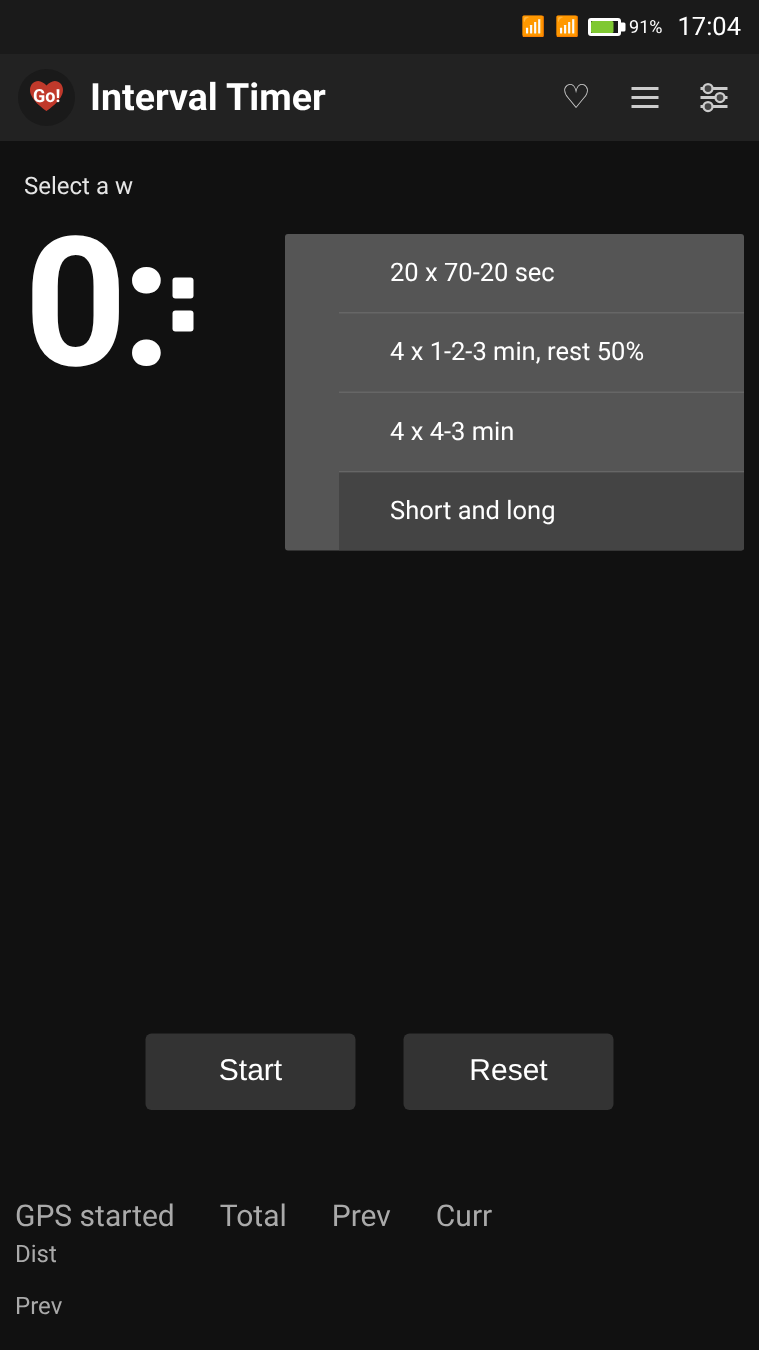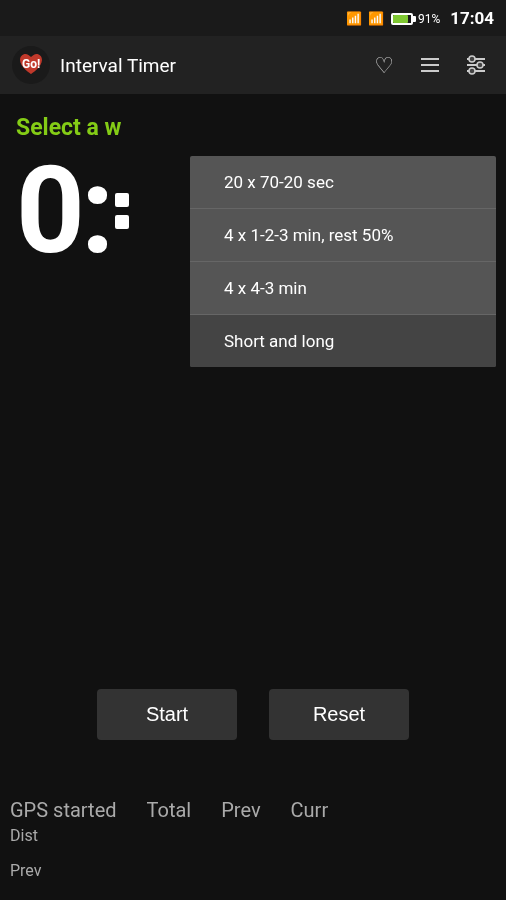--- a/index.html
+++ b/index.html
@@ -23,21 +23,21 @@
       padding: 0 12px;
       gap: 6px;
     }
     .status-icon {
       color: #fff;
       font-size: 13px;
     }
     #status-time {
       color: #fff;
       font-size: 17px;
-      font-weight: bold;
+      font-weight: normal;
       margin-left: 4px;
     }
     .battery-icon {
       display: inline-block;
       border: 2px solid #fff;
       border-radius: 2px;
       width: 22px;
       height: 12px;
       position: relative;
       vertical-align: middle;
@@ -70,22 +70,22 @@
       padding: 0 12px;
       gap: 10px;
     }
     #app-logo {
       width: 38px;
       height: 38px;
       position: relative;
     }
     #app-title {
       color: #fff;
-      font-size: 19px;
-      font-weight: 400;
+      font-size: 25px;
+      font-weight: 700;
       flex: 1;
     }
     .appbar-icon {
       color: #ccc;
       font-size: 22px;
       width: 36px;
       height: 36px;
       display: flex;
       align-items: center;
       justify-content: center;
@@ -98,23 +98,23 @@
       height: calc(900px - 36px - 58px);
       background: #111;
       position: relative;
     }
 
     
     #timer-area {
       padding: 20px 16px 10px 16px;
     }
     #select-label {
-      color: #84cc16;
-      font-size: 23px;
-      font-weight: 700;
+      color: #e5e5e5;
+      font-size: 16px;
+      font-weight: 400;
       margin-bottom: 10px;
     }
     #timer-display {
       display: flex;
       align-items: center;
       margin-top: 10px;
     }
     #timer-big {
       color: #fff;
       font-size: 120px;
@@ -145,20 +145,21 @@
       border-radius: 2px;
       z-index: 100;
       overflow: hidden;
     }
     .menu-item {
       padding: 16px 34px;
       color: #fff;
       font-size: 17px;
       cursor: pointer;
       border-bottom: 1px solid #666;
+      margin-left: 36px;
     }
     .menu-item:last-child {
       border-bottom: none;
     }
     .menu-item.selected {
       background: #444;
     }
 
     
     #bottom-area {

